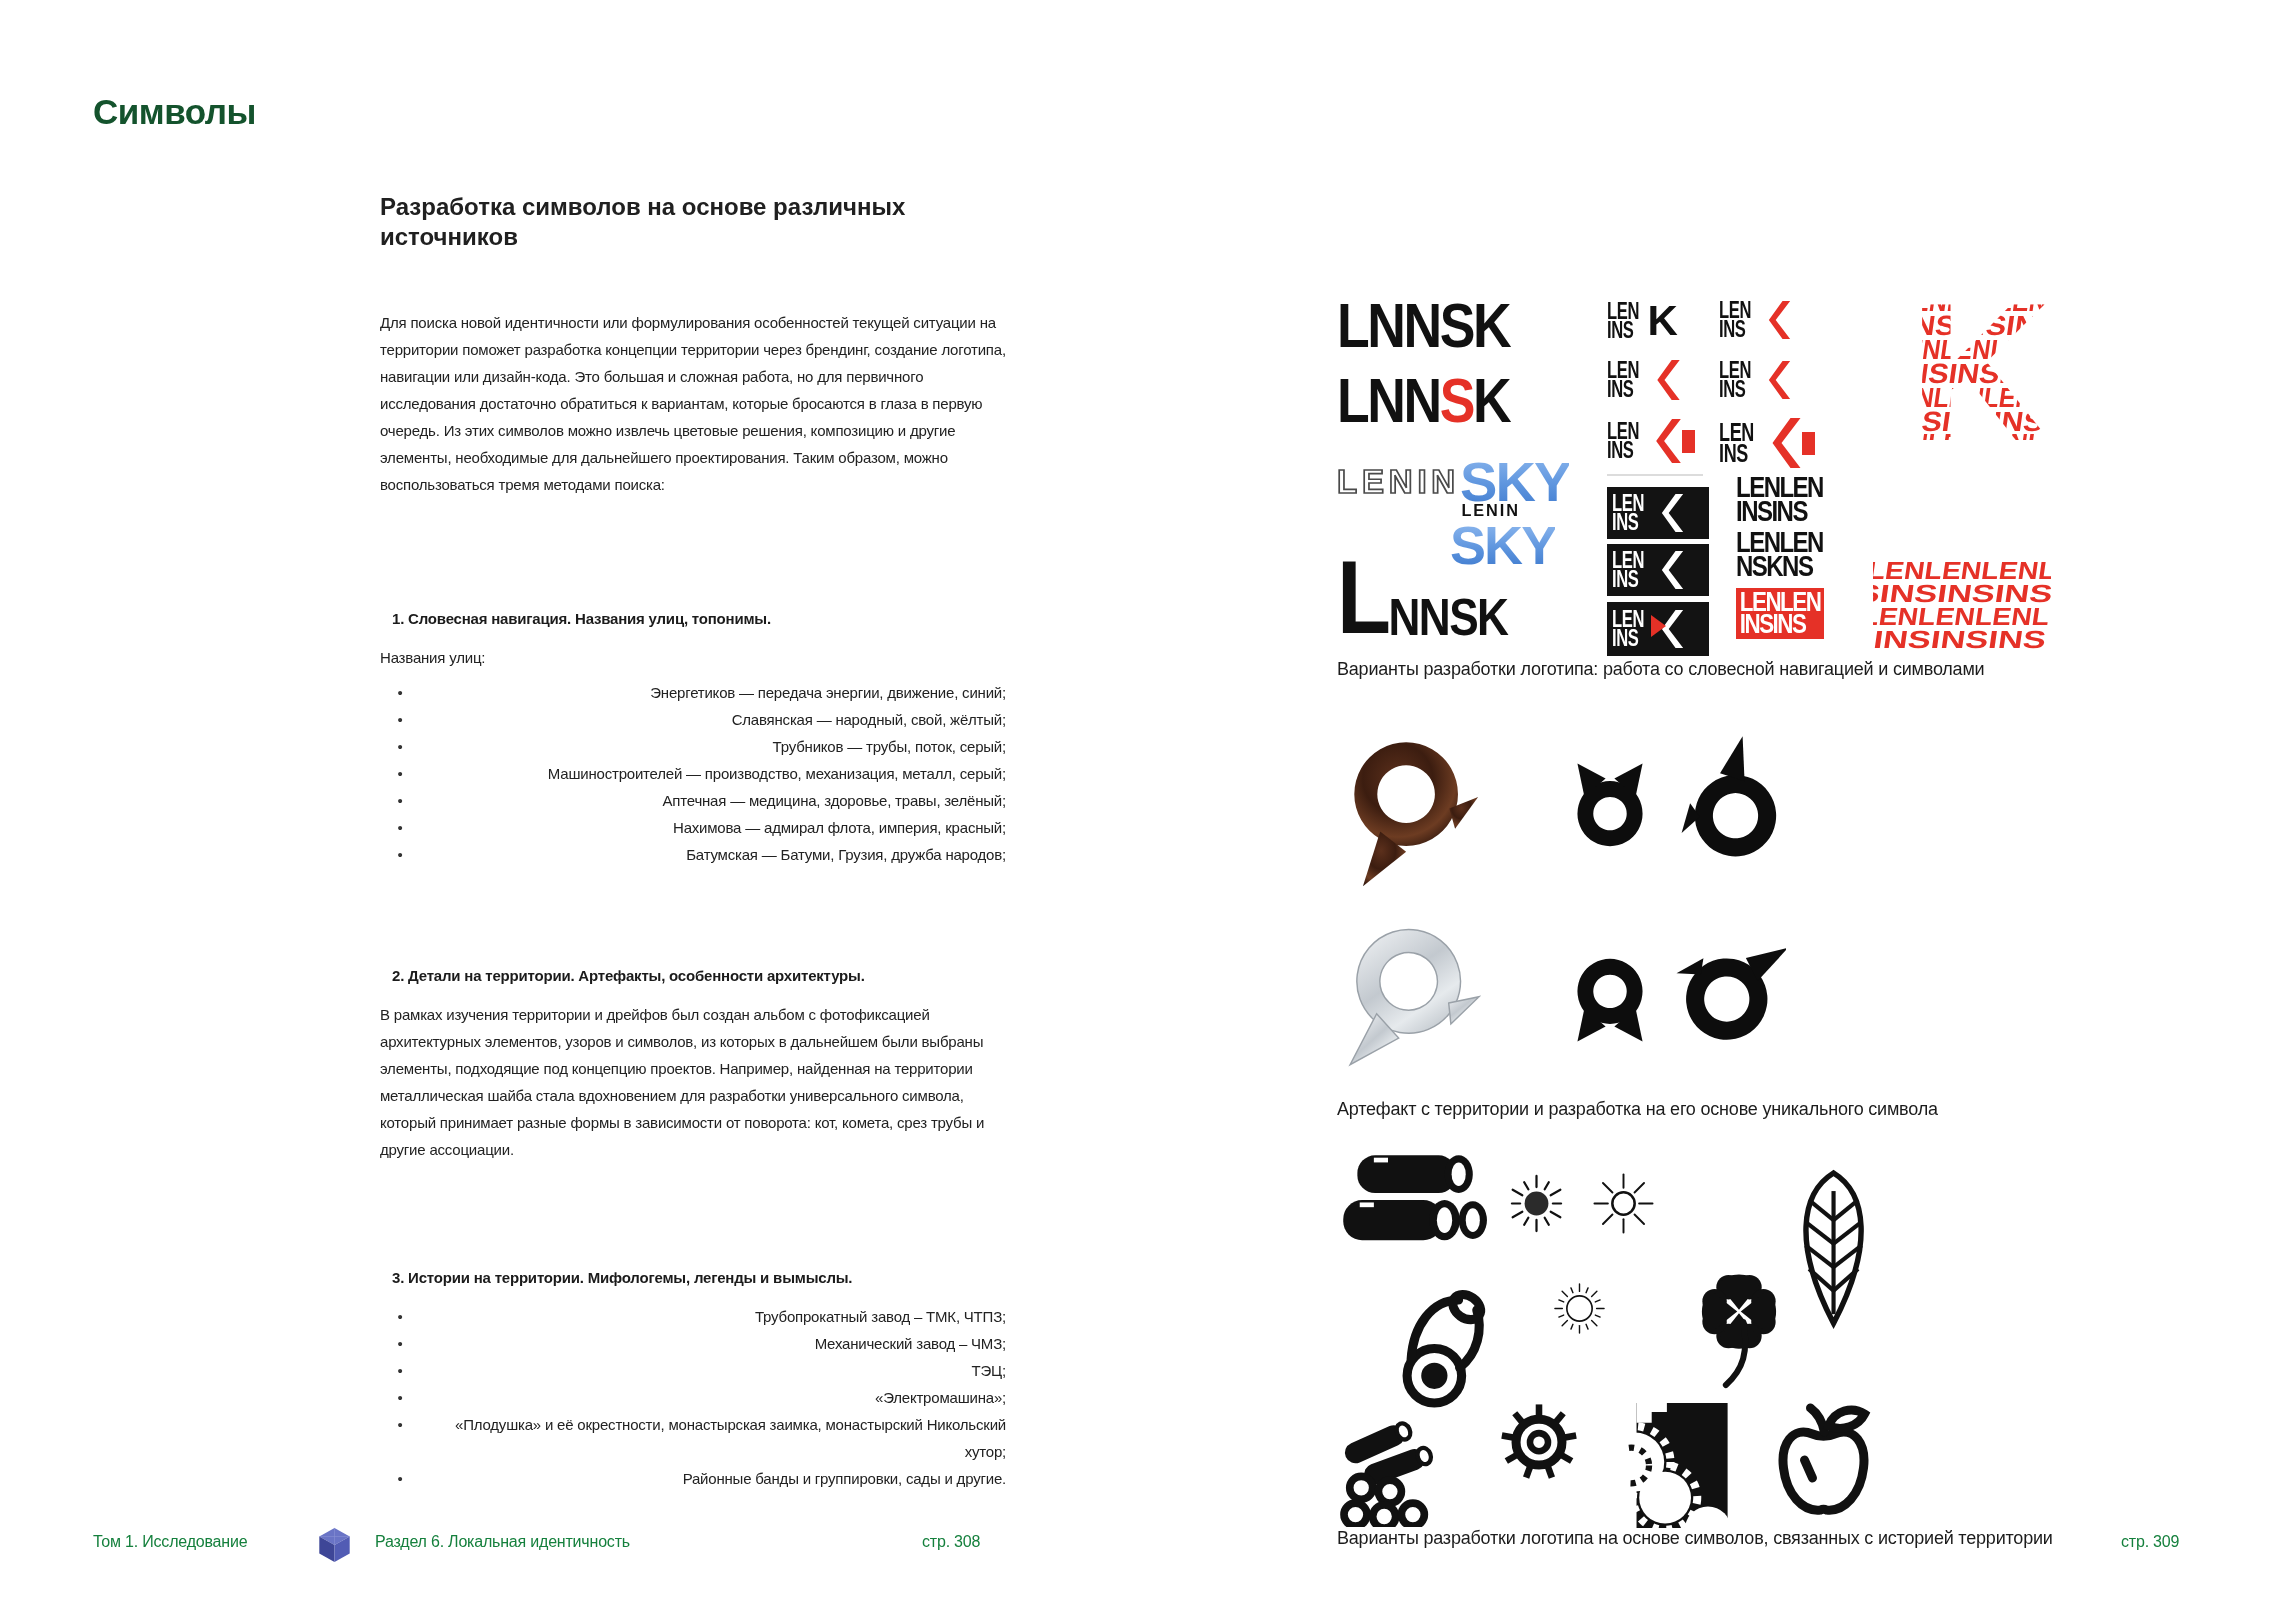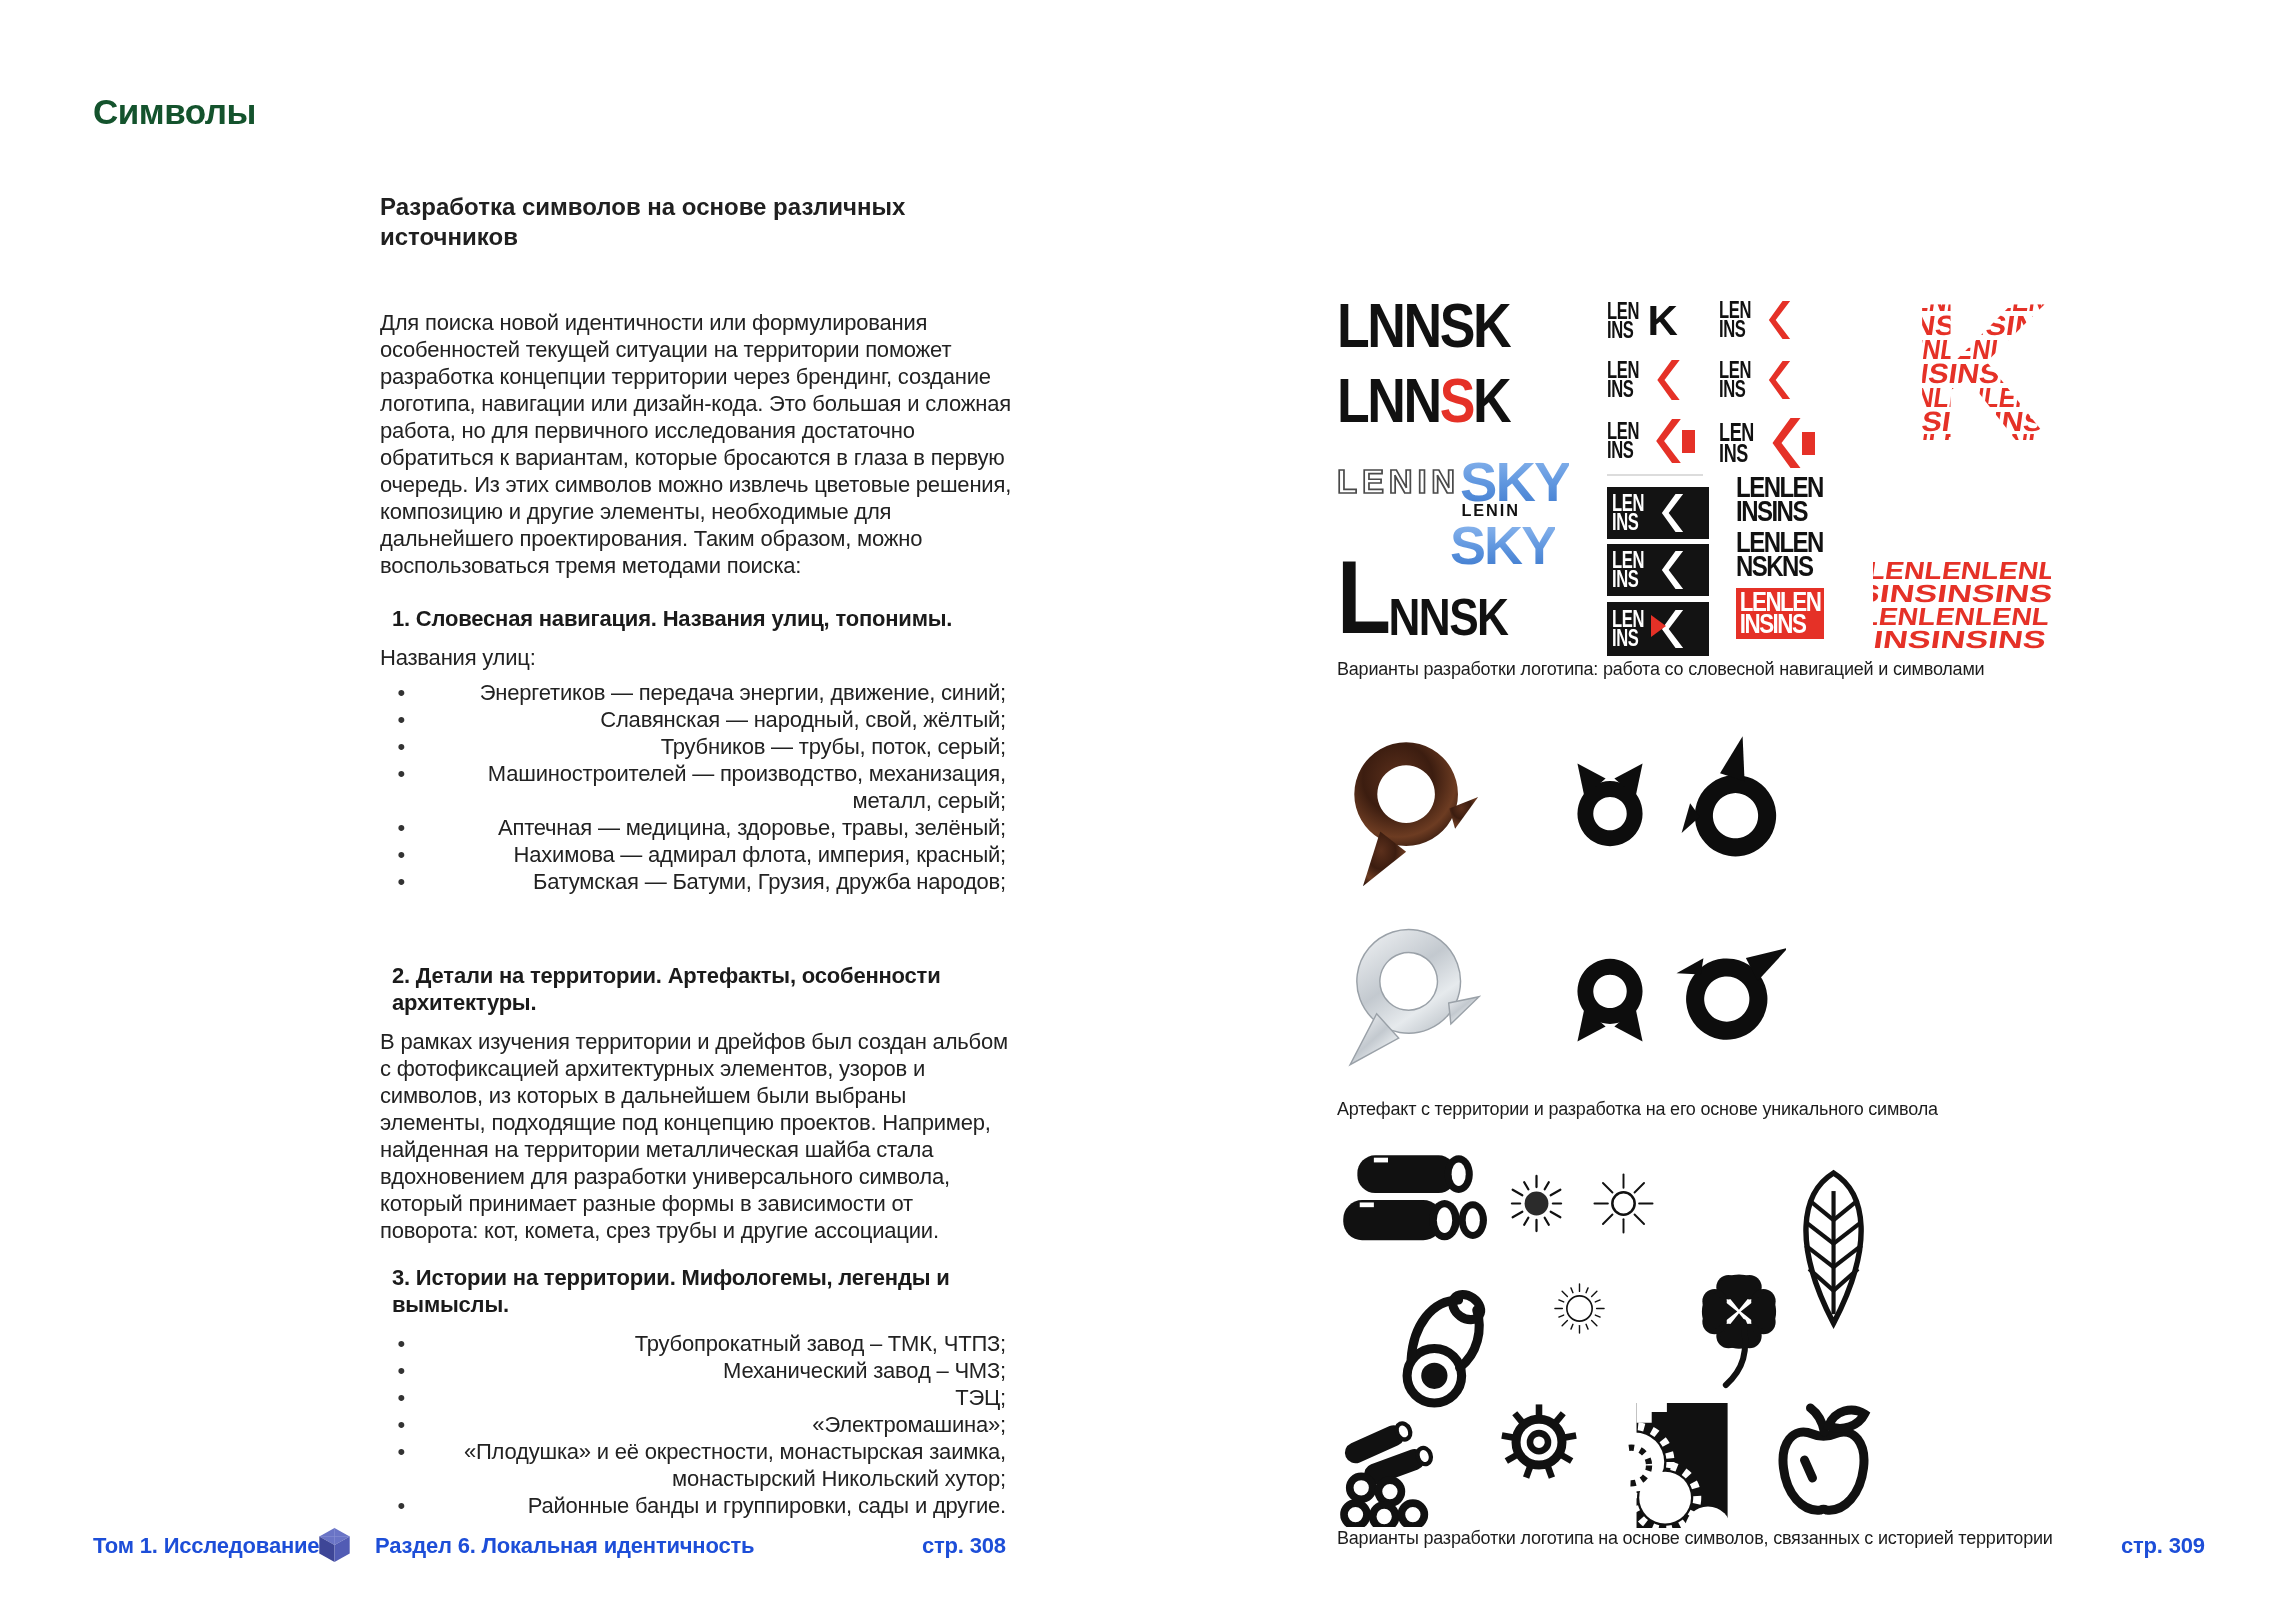--- a/index.html
+++ b/index.html
@@ -3,21 +3,21 @@
 <meta charset="utf-8">
 <style>
   html,body{margin:0;padding:0;background:#e8e8e8;}
   #canvas{position:relative;width:2288px;height:1619px;background:#ffffff;
     font-family:"Liberation Sans",sans-serif;color:#1d1d1d;overflow:hidden;}
   
   .h1{position:absolute;left:93px;top:92px;font-size:35px;font-weight:800;letter-spacing:-0.5px;color:#14532d;}
   .textcol{position:absolute;left:380px;top:192px;width:634px;}
   .tblock{position:absolute;left:0;width:634px;}
   .subtitle{font-size:24px;line-height:30px;font-weight:700;color:#202020;}
-  .body, .sec, li{font-size:22px;line-height:27px;letter-spacing:-0.2px;color:#222;}
+  .body, .sec, li{font-size:15px;line-height:27px;letter-spacing:-0.2px;color:#222;}
   .sec{font-weight:700;color:#1b1b1b;margin:12px;}
   .body{margin:0;}
   ul{list-style:none;margin:8px;padding:0;text-align:right;}
   li{position:relative;padding-left:55px;}
   li::before{content:"•";position:absolute;left:9.6px;top:0;color:#333;}
   
   .fig{position:absolute;}
   .cap{position:absolute;font-size:18px;letter-spacing:-0.2px;color:#1c1c1c;white-space:nowrap;}
   .abs{position:absolute;}
   
@@ -38,21 +38,21 @@
   .chv{flex:0 0 auto;}
   .ksq{width:12.5px;height:23px;background:#e53127;margin-left:-3.8px;}
   .divline{position:absolute;height:1.9px;background:#dcdcdc;}
   .stack{position:absolute;font-weight:900;line-height:.8;letter-spacing:-1.9px;color:#111;
     transform:scaleX(.8);transform-origin:left top;white-space:nowrap;}
   .stack span{display:block;}
   .stack.redbg{background:#e53127;color:#fff;padding:2.9px 4.8px;}
   .redarr{width:0;height:0;border-top:11.5px solid transparent;border-bottom:11.5px solid transparent;
     border-left:15.4px solid #e53127;position:absolute;left:44px;top:13.4px;}
   
-  .foot{position:absolute;top:1533px;font-size:22px;color:#1d4ed8;letter-spacing:-0.2px;white-space:nowrap;font-weight:bold;}
+  .foot{position:absolute;top:1533px;font-size:16px;color:#15803d;letter-spacing:-0.2px;white-space:nowrap;}
 </style>
 </head>
 <body>
 
 <div id="canvas">
 
   <div class="h1">Символы</div>
 
   <div class="textcol">
     <div class="tblock subtitle" style="top:0;">Разработка символов на основе различных источников</div>

